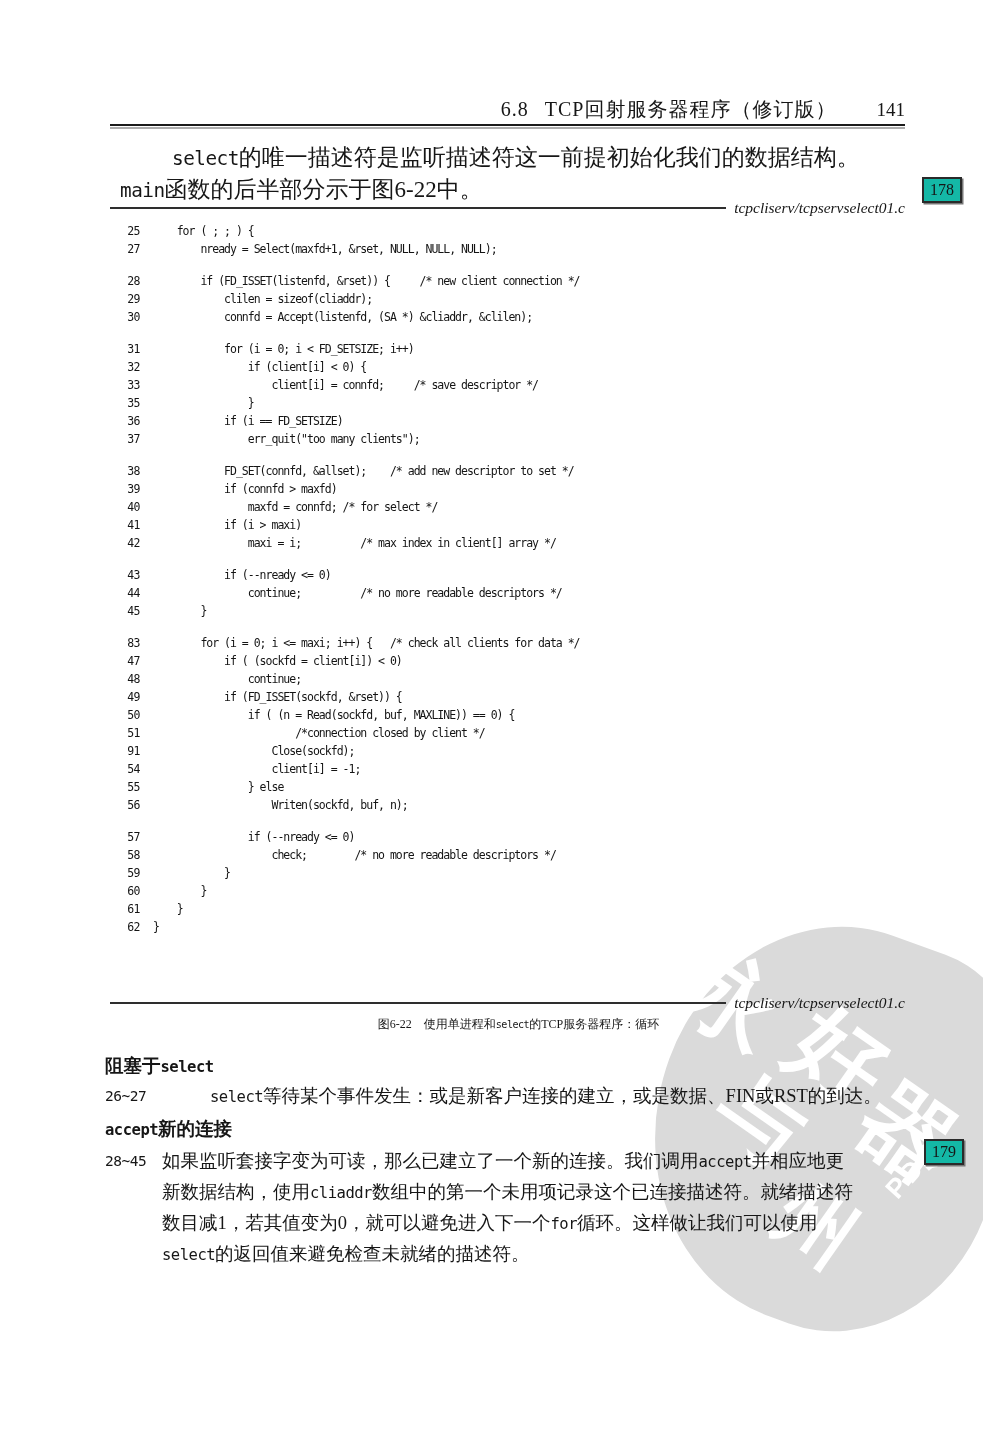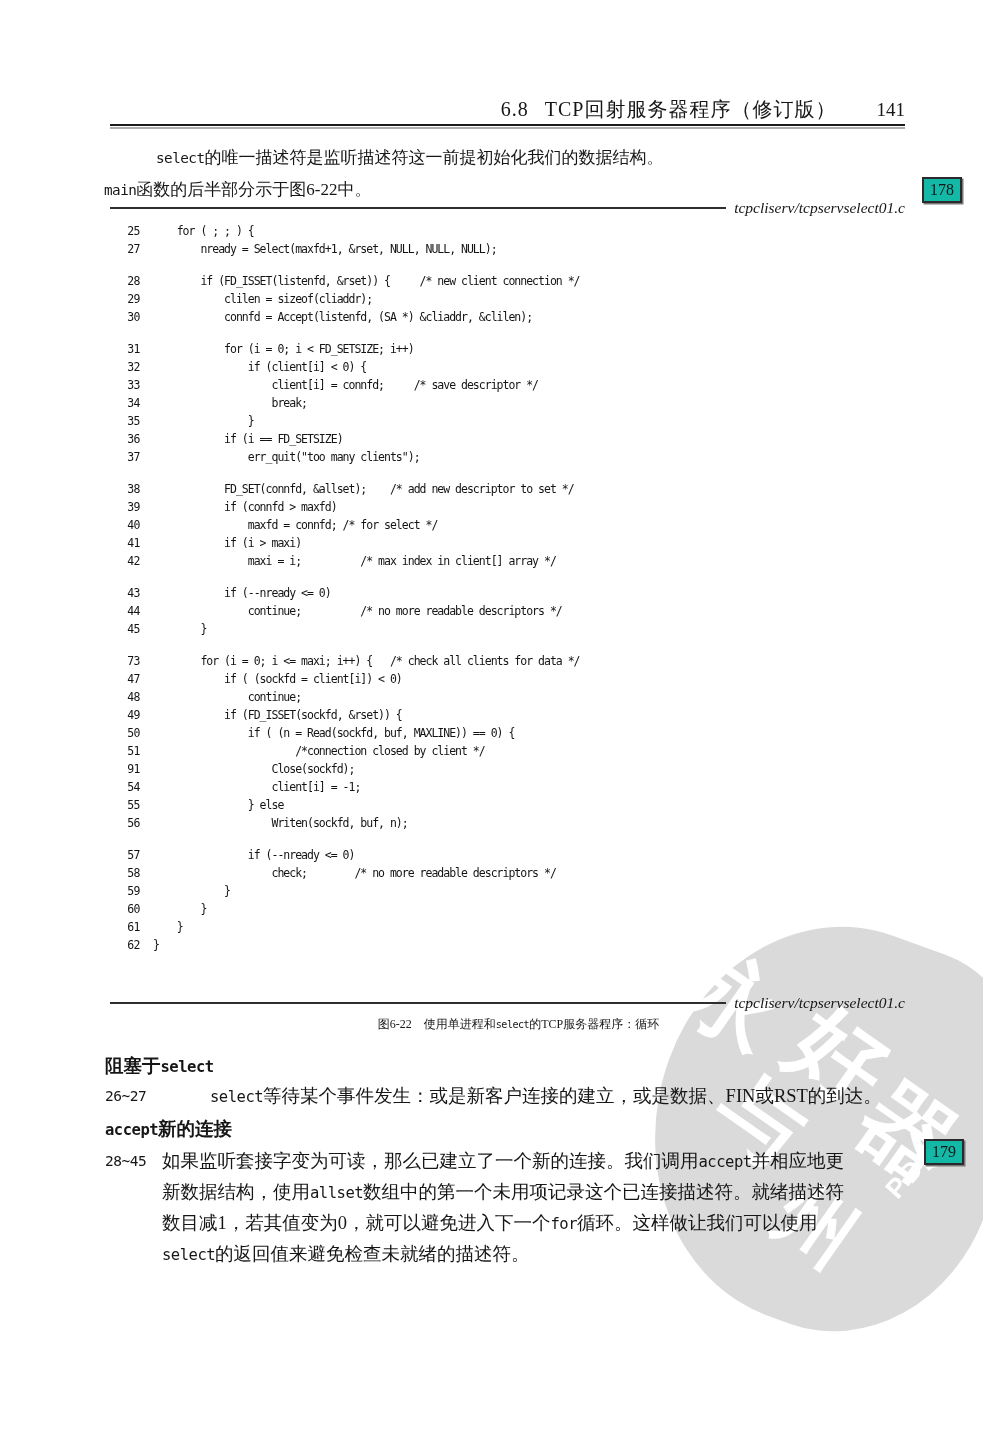--- a/index.html
+++ b/index.html
@@ -17,22 +17,22 @@
     font-size:20px; letter-spacing:1px;
   }
   .header-sec { margin-right:16px; }
   .header-page { margin-left:40px; font-size:19px; letter-spacing:0;margin-top:7px; }
   .header-rule {
     position:absolute; top:124px; left:110px; width:795px; height:2px;
     background:#1b1b1b; box-shadow:0 3px 0 rgba(20,20,20,.35);
   }
 
   
-  .intro { position:absolute; top:142px; left:104px; width:800px;
-           font-size:17px; line-height:31px; }
+  .intro { position:absolute; top:142px; left:120px; width:800px;
+           font-size:23px; line-height:31px; }
   .intro .line:first-child { text-indent:52px; }
 
   
   .pageref {
     position:absolute; border:2px solid #2a2a2a; box-shadow:1.5px 1.5px 0 #777;
     font-size:16px; line-height:22px; padding:0 6px; background:#14b8a6;
   }
   .pageref-top { left:922px; top:177px; }
   .pageref-bottom { left:924px; top:1139px; }
 
@@ -166,24 +166,20 @@
           </div>
           <div class="cl">
             <span class="ln">32</span>
             <span class="ct">                if (client[i] &lt; 0) {</span>
           </div>
           <div class="cl">
             <span class="ln">33</span>
             <span class="ct">                    client[i] = connfd;     /* save descriptor */</span>
           </div>
           <div class="cl">
-            <span class="ln">34</span>
-            <span class="ct">                    break;</span>
-          </div>
-          <div class="cl">
             <span class="ln">35</span>
             <span class="ct">                }</span>
           </div>
           <div class="cl">
             <span class="ln">36</span>
             <span class="ct">            if (i == FD_SETSIZE)</span>
           </div>
           <div class="cl">
             <span class="ln">37</span>
             <span class="ct">                err_quit("too many clients");</span>
@@ -220,21 +216,21 @@
             <span class="ln">44</span>
             <span class="ct">                continue;          /* no more readable descriptors */</span>
           </div>
           <div class="cl">
             <span class="ln">45</span>
             <span class="ct">        }</span>
           </div>
         </div>
         <div class="cgroup">
           <div class="cl">
-            <span class="ln">73</span>
+            <span class="ln">83</span>
             <span class="ct">        for (i = 0; i &lt;= maxi; i++) {   /* check all clients for data */</span>
           </div>
           <div class="cl">
             <span class="ln">47</span>
             <span class="ct">            if ( (sockfd = client[i]) &lt; 0)</span>
           </div>
           <div class="cl">
             <span class="ln">48</span>
             <span class="ct">                continue;</span>
           </div>
@@ -310,21 +306,21 @@
           <div class="line"><code class="inl">select</code>等待某个事件发生：或是新客户连接的建立，或是数据、FIN或RST的到达。</div>
         </span>
     </div>
 
     <div class="sec-heading sec-heading-2"><code class="inl">accept</code>新的连接</div>
 
     <div class="numbered-para numbered-para-2">
       <span class="rangelabel">28~45</span>
       <span class="ptext">
           <div class="line">如果监听套接字变为可读，那么已建立了一个新的连接。我们调用<code class="inl">accept</code>并相应地更</div>
-          <div class="line">新数据结构，使用<code class="inl">allset</code>数组中的第一个未用项记录这个已连接描述符。就绪描述符</div>
+          <div class="line">新数据结构，使用<code class="inl">cliaddr</code>数组中的第一个未用项记录这个已连接描述符。就绪描述符</div>
           <div class="line">数目减1，若其值变为0，就可以避免进入下一个<code class="inl">for</code>循环。这样做让我们可以使用</div>
           <div class="line"><code class="inl">select</code>的返回值来避免检查未就绪的描述符。</div>
         </span>
     </div>
 
     <div class="pageref pageref-bottom">179</div>
 
   </div>
 </div>
 

